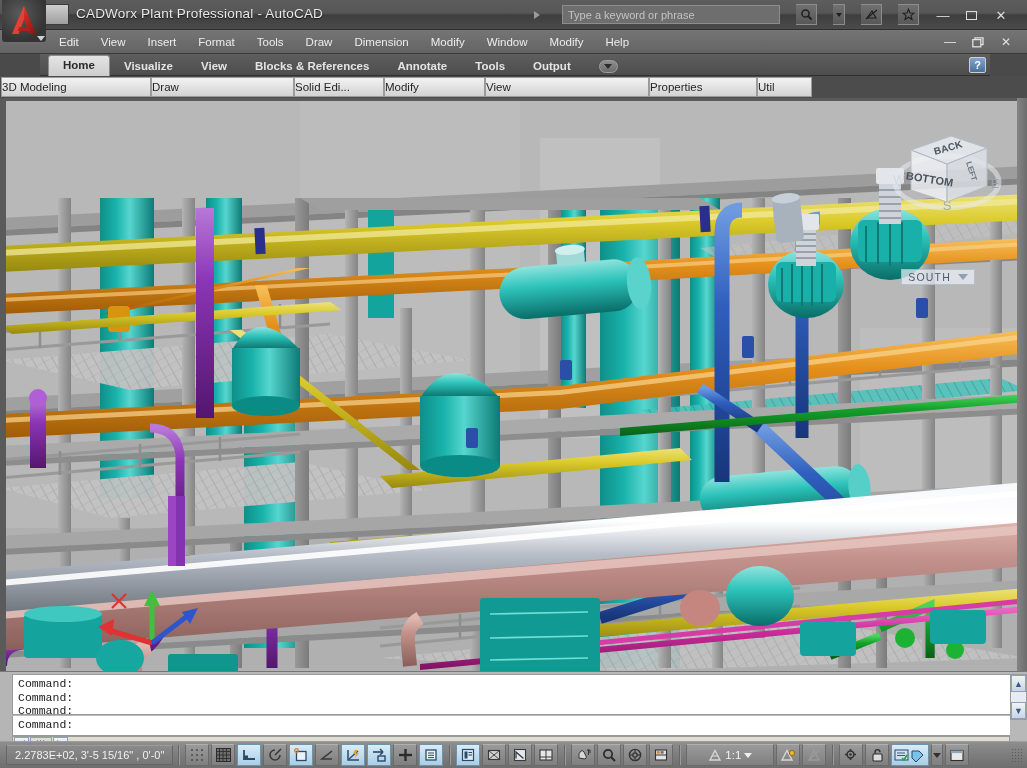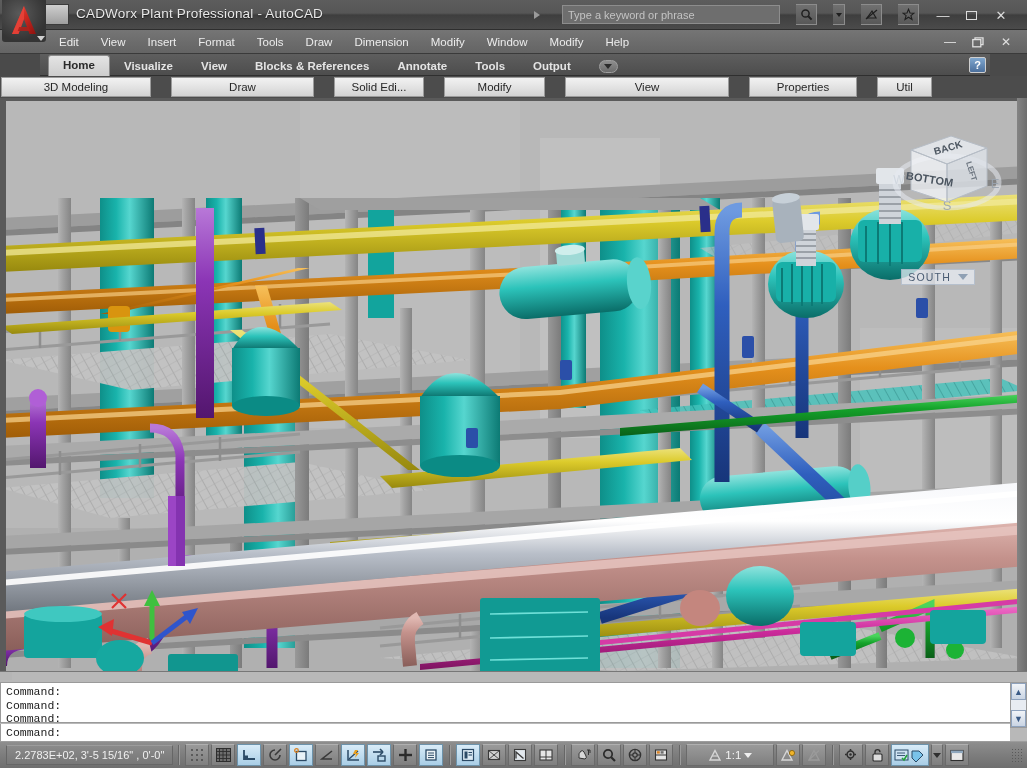--- a/index.html
+++ b/index.html
@@ -117,23 +117,23 @@
     display: flex; align-items: center; justify-content: center;
   }
 
   
   .ribbon-panels {
     position: absolute; left: 0; top: 76px; width: 1027px; height: 22px;
     background: #4c4c4c;
     display: flex; align-items: center; padding: 0 1px;
   }
   .rpanel {
-    height: 20px; line-height: 19px; text-align: center;
+    height: 20px; line-height: 19px; text-align: left;
     background: linear-gradient(to bottom,#f2f2f2 0%,#e3e3e3 50%,#d2d2d2 100%);
-    border: 1px solid #9b9b9b; margin-right: 20px;
+    border: 1px solid #9b9b9b; margin-right: 0;
     color: #262626; font-size: 11.5px; cursor: default;
     overflow: hidden; white-space: nowrap;
   }
 
   
   .canvas-wrap {
     position: absolute; left: 0; top: 98px; width: 1027px; height: 573px;
     background: #b6b6b6; overflow: hidden;
   }
   #scene { position: absolute; left: 0; top: 0; width: 1027px; height: 573px; display:block; }
@@ -160,21 +160,20 @@
     position: absolute; right: 0; top: 0; width: 10px; height: 573px;
     background: linear-gradient(to right,#848484,#6d6d6d);
   }
 
   
   .cmdline {
     position: absolute; left: 0; top: 671px; width: 1027px; height: 70px;
     background: #b8b8b8;
     border-top: 1px solid #777;
     display: flex;
-    flex-direction: column;
   }
   .cmd-grip {
     width: 12px; background: #b5b5b5;
     display: flex; align-items: flex-start; justify-content: center; padding-top: 3px;
   }
   .grip-dots { width: 7px; height: 5px;
     background-image: radial-gradient(#777 40%, transparent 41%);
     background-size: 2px 2px; }
   .cmd-main { flex: 1; position: relative; }
   .cmd-history {

